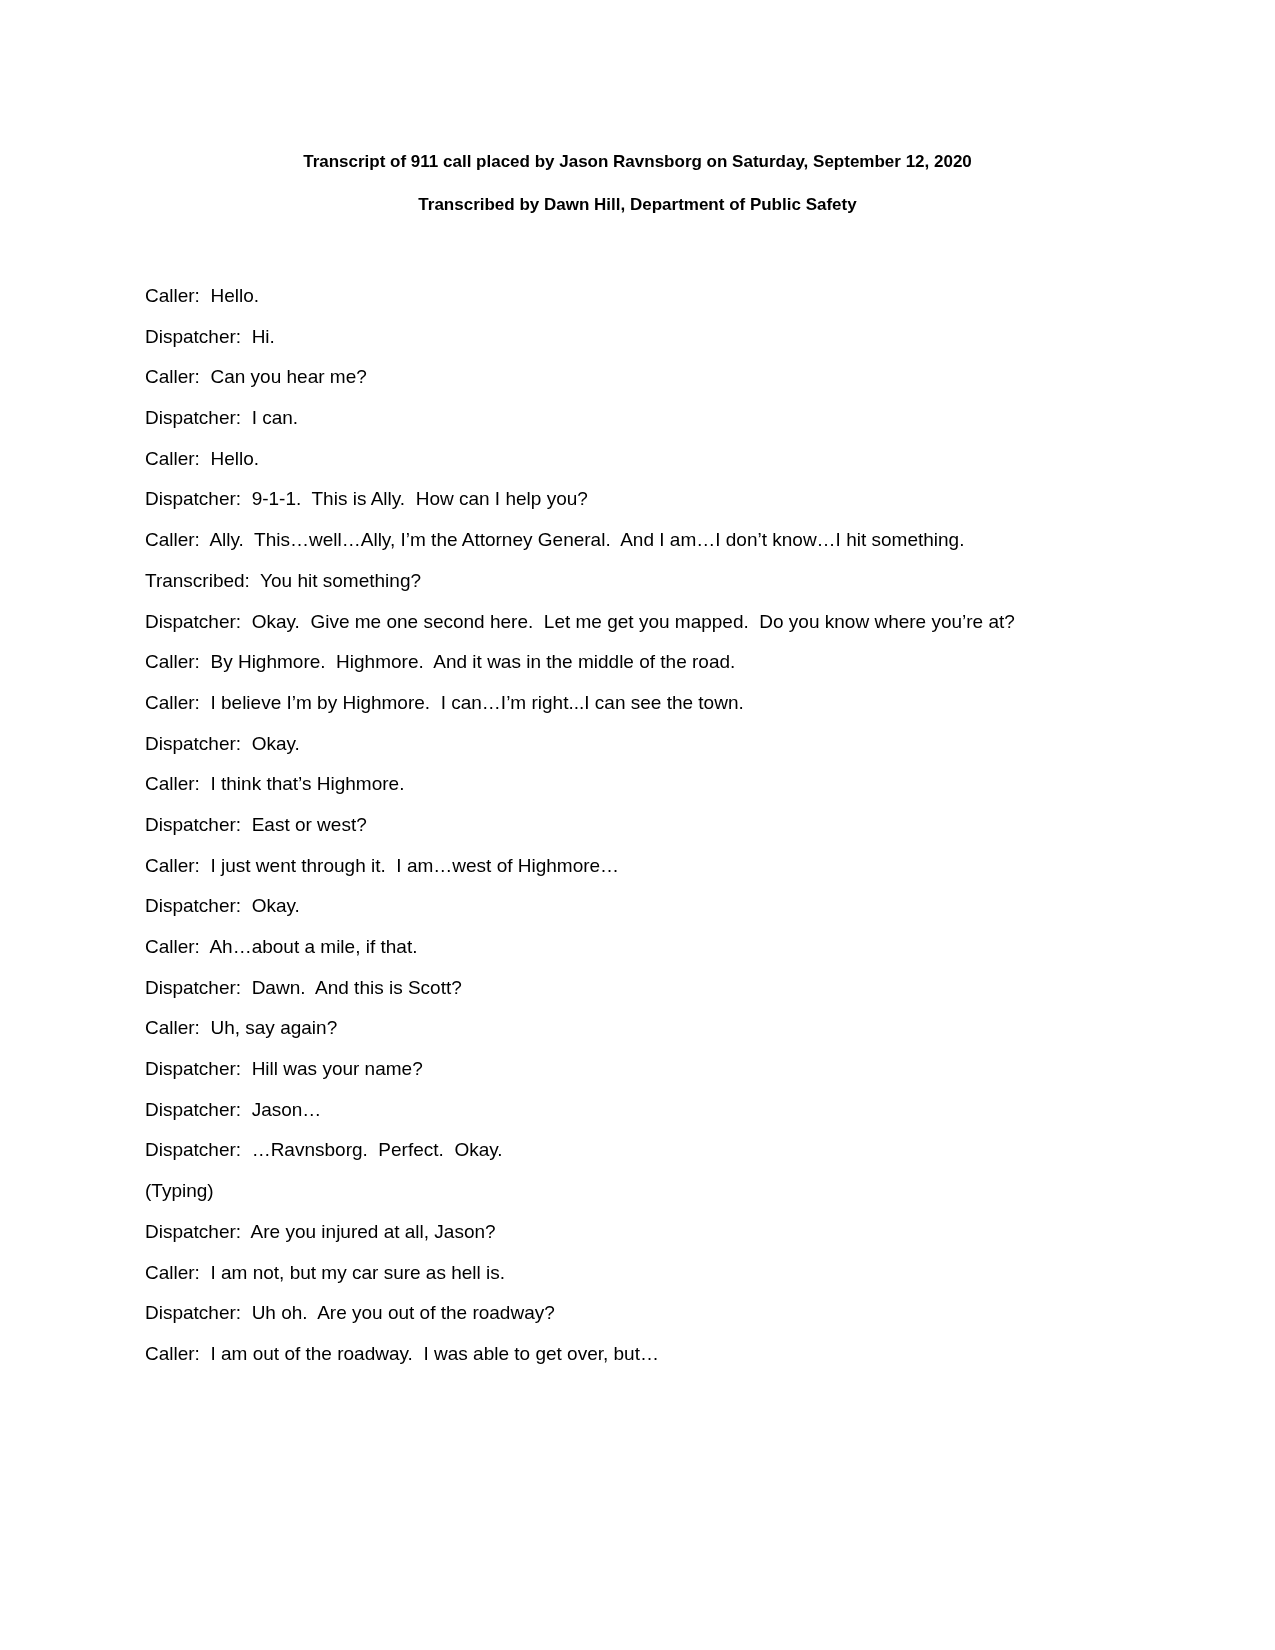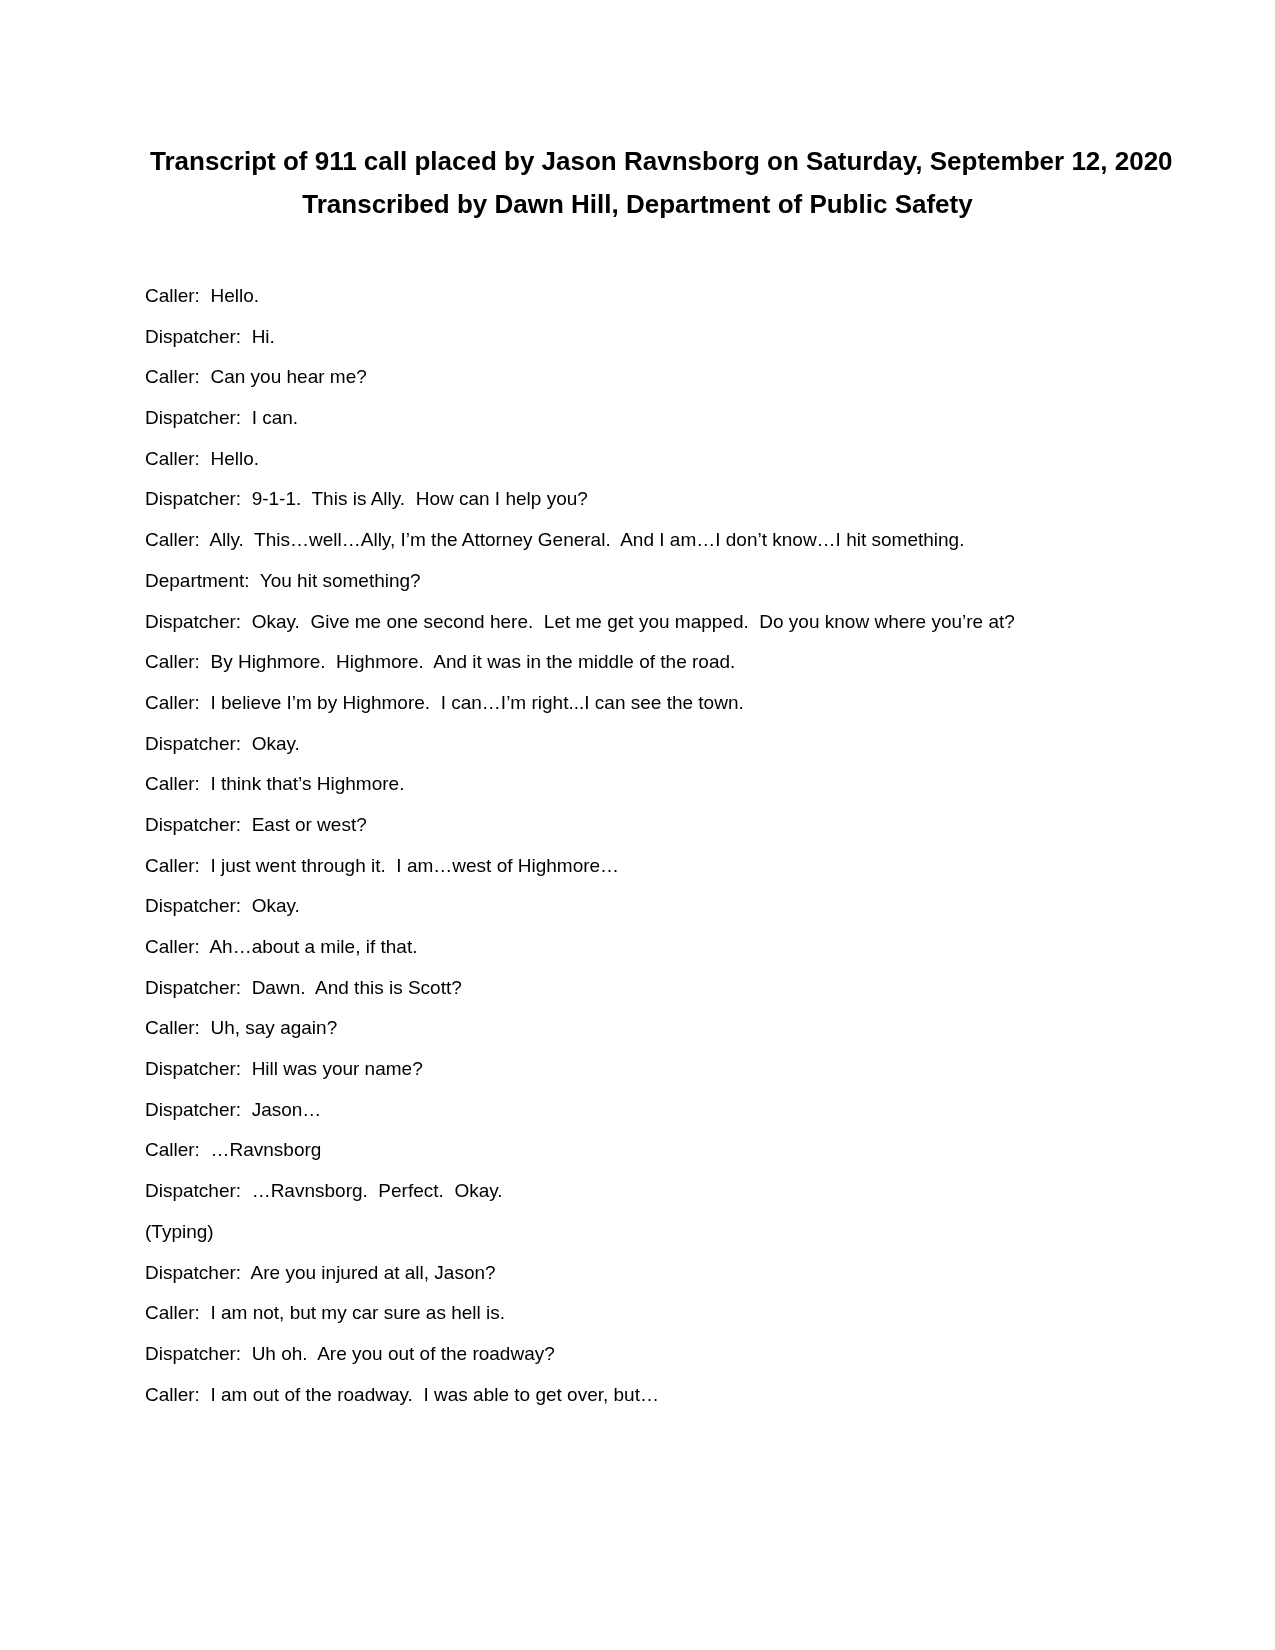--- a/index.html
+++ b/index.html
@@ -18,21 +18,21 @@
   }
   .title-block {
     position: absolute;
     top: 140px;
     left: 150px;
     right: 150px;
     text-align: center;
   }
   .title-line {
     margin: 0;
-    font-size: 26px;
+    font-size: 17px;
     font-weight: 700;
     line-height: 43px;
     white-space: pre;
   }
   .transcript {
     position: absolute;
     top: 276px;
     left: 145px;
     right: 110px;
     font-size: 19px;
@@ -56,35 +56,34 @@
   </div>
 
   <div class="transcript">
     <p>Caller:  Hello.</p>
     <p>Dispatcher:  Hi.</p>
     <p>Caller:  Can you hear me?</p>
     <p>Dispatcher:  I can.</p>
     <p>Caller:  Hello.</p>
     <p>Dispatcher:  9-1-1.  This is Ally.  How can I help you?</p>
     <p>Caller:  Ally.  This…well…Ally, I’m the Attorney General.  And I am…I don’t know…I hit something.</p>
-    <p>Department:  You hit something?</p>
+    <p>Transcribed:  You hit something?</p>
     <p>Dispatcher:  Okay.  Give me one second here.  Let me get you mapped.  Do you know where you’re at?</p>
     <p>Caller:  By Highmore.  Highmore.  And it was in the middle of the road.</p>
     <p>Caller:  I believe I’m by Highmore.  I can…I’m right...I can see the town.</p>
     <p>Dispatcher:  Okay.</p>
     <p>Caller:  I think that’s Highmore.</p>
     <p>Dispatcher:  East or west?</p>
     <p>Caller:  I just went through it.  I am…west of Highmore…</p>
     <p>Dispatcher:  Okay.</p>
     <p>Caller:  Ah…about a mile, if that.</p>
     <p>Dispatcher:  Dawn.  And this is Scott?</p>
     <p>Caller:  Uh, say again?</p>
     <p>Dispatcher:  Hill was your name?</p>
     <p>Dispatcher:  Jason…</p>
-    <p>Caller:  …Ravnsborg</p>
     <p>Dispatcher:  …Ravnsborg.  Perfect.  Okay.</p>
     <p>(Typing)</p>
     <p>Dispatcher:  Are you injured at all, Jason?</p>
     <p>Caller:  I am not, but my car sure as hell is.</p>
     <p>Dispatcher:  Uh oh.  Are you out of the roadway?</p>
     <p>Caller:  I am out of the roadway.  I was able to get over, but…</p>
   </div>
 
 </div>
 

